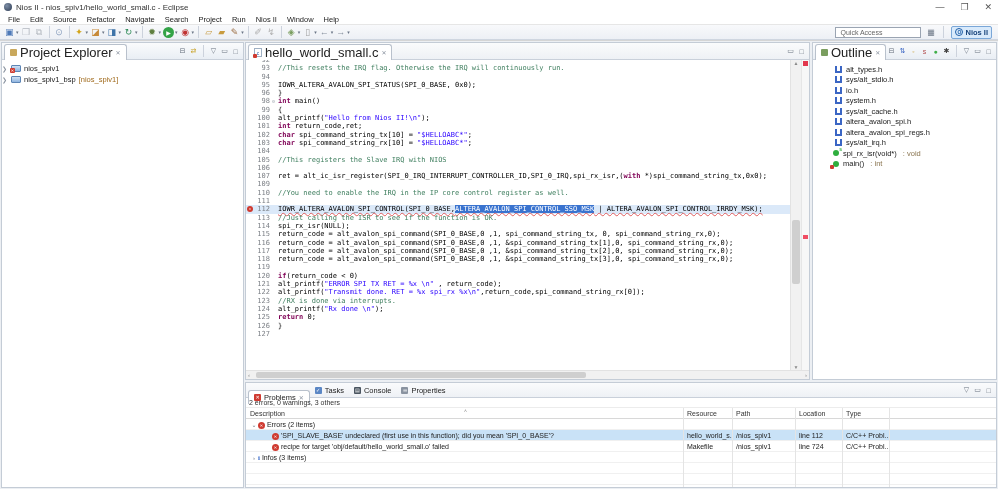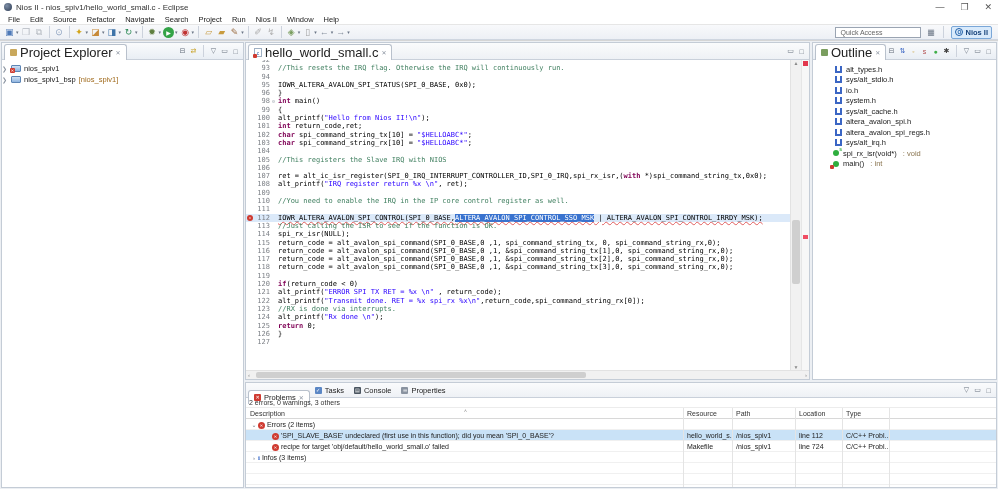--- a/index.html
+++ b/index.html
@@ -303,21 +303,20 @@
               <div class="cl"><span class="annot"></span><span class="ln">98</span><span class="fold">⊖</span><span class="ct"><span class="k">int</span><span class="p"> main()</span></span></div>
               <div class="cl"><span class="annot"></span><span class="ln">99</span><span class="fold"></span><span class="ct"><span class="p">{</span></span></div>
               <div class="cl"><span class="annot"></span><span class="ln">100</span><span class="fold"></span><span class="ct"><span class="p">alt_printf(</span><span class="s">"Hello from Nios II!\n"</span><span class="p">);</span></span></div>
               <div class="cl"><span class="annot"></span><span class="ln">101</span><span class="fold"></span><span class="ct"><span class="k">int</span><span class="p"> return_code,ret;</span></span></div>
               <div class="cl"><span class="annot"></span><span class="ln">102</span><span class="fold"></span><span class="ct"><span class="k">char</span><span class="p"> spi_command_string_tx[10] = </span><span class="s">"$HELLOABC*"</span><span class="p">;</span></span></div>
               <div class="cl"><span class="annot"></span><span class="ln">103</span><span class="fold"></span><span class="ct"><span class="k">char</span><span class="p"> spi_command_string_rx[10] = </span><span class="s">"$HELLOABC*"</span><span class="p">;</span></span></div>
               <div class="cl"><span class="annot"></span><span class="ln">104</span><span class="fold"></span><span class="ct"></span></div>
               <div class="cl"><span class="annot"></span><span class="ln">105</span><span class="fold"></span><span class="ct"><span class="c">//This registers the Slave IRQ with NIOS</span></span></div>
               <div class="cl"><span class="annot"></span><span class="ln">106</span><span class="fold"></span><span class="ct"></span></div>
               <div class="cl"><span class="annot"></span><span class="ln">107</span><span class="fold"></span><span class="ct"><span class="p">ret = alt_ic_isr_register(SPI_0_IRQ_INTERRUPT_CONTROLLER_ID,SPI_0_IRQ,spi_rx_isr,(</span><span class="k">with</span><span class="p"> *)spi_command_string_tx,0x0);</span></span></div>
-              <div class="cl"><span class="annot"></span><span class="ln">108</span><span class="fold"></span><span class="ct"><span class="p">alt_printf(</span><span class="s">"IRQ register return %x \n"</span><span class="p">, ret);</span></span></div>
               <div class="cl"><span class="annot"></span><span class="ln">109</span><span class="fold"></span><span class="ct"></span></div>
               <div class="cl"><span class="annot"></span><span class="ln">110</span><span class="fold"></span><span class="ct"><span class="c">//You need to enable the IRQ in the IP core control register as well.</span></span></div>
               <div class="cl"><span class="annot"></span><span class="ln">111</span><span class="fold"></span><span class="ct"></span></div>
               <div class="cl cur errline"><span class="annot"><span class="errmark">✕</span></span><span class="ln">112</span><span class="fold"></span><span class="ct"><span class="p">IOWR_ALTERA_AVALON_SPI_CONTROL(SPI_0_BASE,</span><span class="sel">ALTERA_AVALON_SPI_CONTROL_SSO_MSK</span><span class="p"> | ALTERA_AVALON_SPI_CONTROL_IRRDY_MSK);</span></span></div>
               <div class="cl"><span class="annot"></span><span class="ln">113</span><span class="fold"></span><span class="ct"><span class="c">//Just calling the ISR to see if the function is OK.</span></span></div>
               <div class="cl"><span class="annot"></span><span class="ln">114</span><span class="fold"></span><span class="ct"><span class="p">spi_rx_isr(NULL);</span></span></div>
               <div class="cl"><span class="annot"></span><span class="ln">115</span><span class="fold"></span><span class="ct"><span class="p">return_code = alt_avalon_spi_command(SPI_0_BASE,0 ,1, spi_command_string_tx, 0, spi_command_string_rx,0);</span></span></div>
               <div class="cl"><span class="annot"></span><span class="ln">116</span><span class="fold"></span><span class="ct"><span class="p">return_code = alt_avalon_spi_command(SPI_0_BASE,0 ,1, &amp;spi_command_string_tx[1],0, spi_command_string_rx,0);</span></span></div>
               <div class="cl"><span class="annot"></span><span class="ln">117</span><span class="fold"></span><span class="ct"><span class="p">return_code = alt_avalon_spi_command(SPI_0_BASE,0 ,1, &amp;spi_command_string_tx[2],0, spi_command_string_rx,0);</span></span></div>
               <div class="cl"><span class="annot"></span><span class="ln">118</span><span class="fold"></span><span class="ct"><span class="p">return_code = alt_avalon_spi_command(SPI_0_BASE,0 ,1, &amp;spi_command_string_tx[3],0, spi_command_string_rx,0);</span></span></div>

